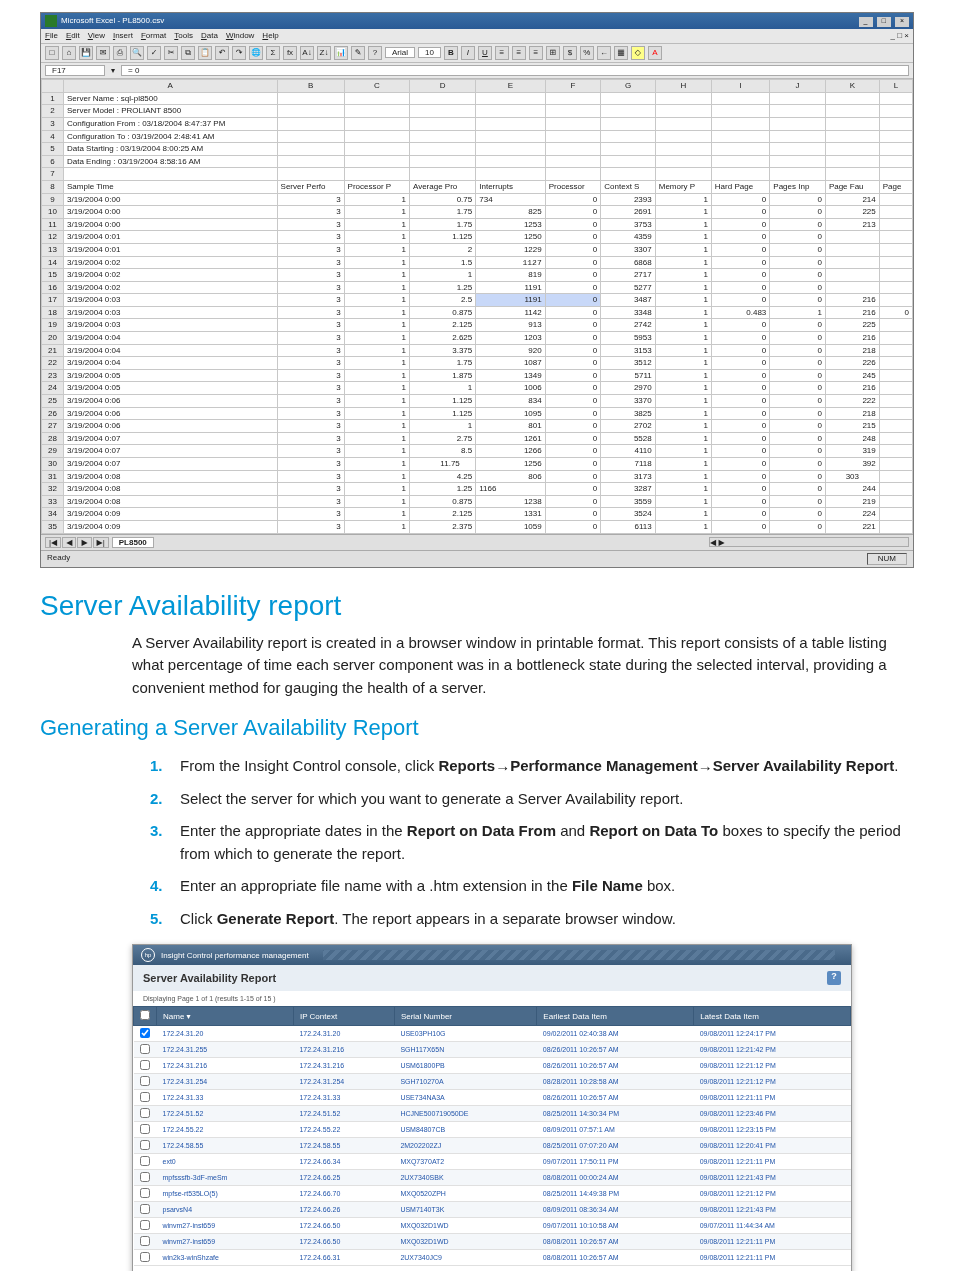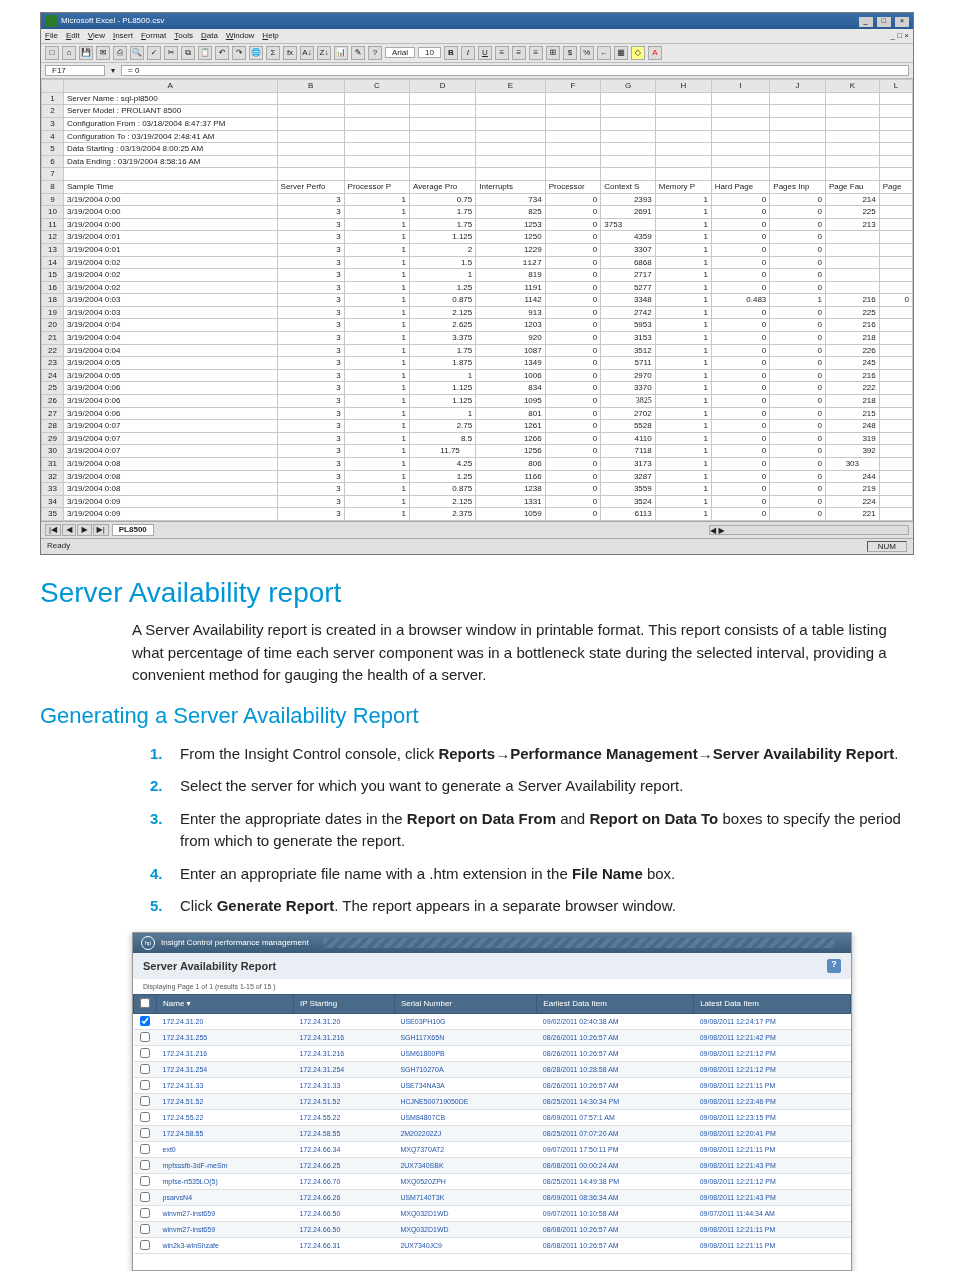--- a/index.html
+++ b/index.html
@@ -266,21 +266,21 @@
               <td>Pages Inp</td>
               <td>Page Fau</td>
               <td>Page</td>
             </tr>
             <tr>
               <th class="rowh">9</th>
               <td class="widecol">3/19/2004 0:00</td>
               <td style="text-align: right;">3</td>
               <td style="text-align: right;">1</td>
               <td style="text-align: right;">0.75</td>
-              <td style="text-align: right;">734</td>
+              <td style="text-align: left;">734</td>
               <td style="text-align: right;">0</td>
               <td style="text-align: right;">2393</td>
               <td style="text-align: right;">1</td>
               <td style="text-align: right;">0</td>
               <td style="text-align: right;">0</td>
               <td style="text-align: right;">214</td>
               <td style="text-align: right;"></td>
             </tr>
             <tr>
               <th class="rowh">10</th>
@@ -298,21 +298,21 @@
               <td style="text-align: right;"></td>
             </tr>
             <tr>
               <th class="rowh">11</th>
               <td class="widecol">3/19/2004 0:00</td>
               <td style="text-align: right;">3</td>
               <td style="text-align: right;">1</td>
               <td style="text-align: right;">1.75</td>
               <td style="text-align: right;">1253</td>
               <td style="text-align: right;">0</td>
-              <td style="text-align: left;">3753</td>
+              <td style="text-align: right;">3753</td>
               <td style="text-align: right;">1</td>
               <td style="text-align: right;">0</td>
               <td style="text-align: right;">0</td>
               <td style="text-align: right;">213</td>
               <td style="text-align: right;"></td>
             </tr>
             <tr>
               <th class="rowh">12</th>
               <td class="widecol">3/19/2004 0:01</td>
               <td style="text-align: right;">3</td>
@@ -381,20 +381,35 @@
               <td style="text-align: right;">1191</td>
               <td style="text-align: right;">0</td>
               <td style="text-align: right;">5277</td>
               <td style="text-align: right;">1</td>
               <td style="text-align: right;">0</td>
               <td style="text-align: right;">0</td>
               <td style="text-align: right;"></td>
               <td style="text-align: right;"></td>
             </tr>
             <tr>
+              <th class="rowh">17</th>
+              <td class="widecol">3/19/2004 0:03</td>
+              <td style="text-align: right;">3</td>
+              <td style="text-align: right;">1</td>
+              <td style="text-align: right;">2.5</td>
+              <td class="sel" style="text-align: right;">1191</td>
+              <td class="sel" style="text-align: right;">0</td>
+              <td style="text-align: right;">3487</td>
+              <td style="text-align: right;">1</td>
+              <td style="text-align: right;">0</td>
+              <td style="text-align: right;">0</td>
+              <td style="text-align: right;">216</td>
+              <td style="text-align: right;"></td>
+            </tr>
+            <tr>
               <th class="rowh">18</th>
               <td class="widecol">3/19/2004 0:03</td>
               <td style="text-align: right;">3</td>
               <td style="text-align: right;">1</td>
               <td style="text-align: right;">0.875</td>
               <td style="text-align: right;">1142</td>
               <td style="text-align: right;">0</td>
               <td style="text-align: right;">3348</td>
               <td style="text-align: right;">1</td>
               <td style="text-align: right;">0.483</td>
@@ -508,21 +523,21 @@
               <td style="text-align: right;"></td>
             </tr>
             <tr>
               <th class="rowh">26</th>
               <td class="widecol">3/19/2004 0:06</td>
               <td style="text-align: right;">3</td>
               <td style="text-align: right;">1</td>
               <td style="text-align: right;">1.125</td>
               <td style="text-align: right; padding-left: 32px;">1095</td>
               <td style="text-align: right;">0</td>
-              <td style="text-align: right; font-family: Liberation Serif, serif;">3825</td>
+              <td style="text-align: right;">3825</td>
               <td style="text-align: right;">1</td>
               <td style="text-align: right;">0</td>
               <td style="text-align: right;">0</td>
               <td style="text-align: right;">218</td>
               <td style="text-align: right;"></td>
             </tr>
             <tr>
               <th class="rowh">27</th>
               <td class="widecol">3/19/2004 0:06</td>
               <td style="text-align: right;">3</td>
@@ -596,21 +611,21 @@
               <td style="text-align: right;">0</td>
               <td style="text-align: center; margin-top: 20px;">303</td>
               <td style="text-align: right;"></td>
             </tr>
             <tr>
               <th class="rowh">32</th>
               <td class="widecol">3/19/2004 0:08</td>
               <td style="text-align: right;">3</td>
               <td style="text-align: right;">1</td>
               <td style="text-align: right;">1.25</td>
-              <td style="text-align: right; margin-top: 24px;">1166</td>
+              <td style="text-align: left; margin-top: 24px;">1166</td>
               <td style="text-align: right;">0</td>
               <td style="text-align: right;">3287</td>
               <td style="text-align: right;">1</td>
               <td style="text-align: right;">0</td>
               <td style="text-align: right;">0</td>
               <td style="text-align: right;">244</td>
               <td style="text-align: right;"></td>
             </tr>
             <tr>
               <th class="rowh">33</th>
@@ -711,21 +726,21 @@
     <div class="ic-subtitle">
       <span>Server Availability Report</span>
       <span class="help">?</span>
     </div>
     <div class="ic-note">Displaying Page 1 of 1 (results 1-15 of 15 )</div>
     <table class="ic-grid">
       <thead>
           <tr id="ic-head">
             <th style="width: 18px;"><input type="checkbox" style=""></th>
             <th>Name ▾</th>
-            <th>IP Starting</th>
+            <th>IP Context</th>
             <th>Serial Number</th>
             <th>Earliest Data Item</th>
             <th>Latest Data Item</th>
           </tr>
         </thead>
       <tbody id="ic-body">
           <tr>
             <td class="cb"><input type="checkbox" checked="" style=""></td>
             <td><a>172.24.31.20</a></td>
             <td><a>172.24.31.20</a></td>

